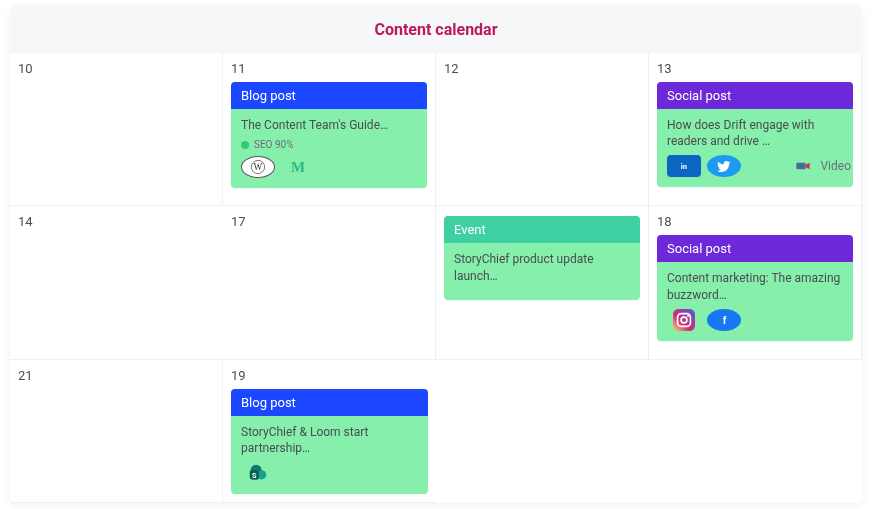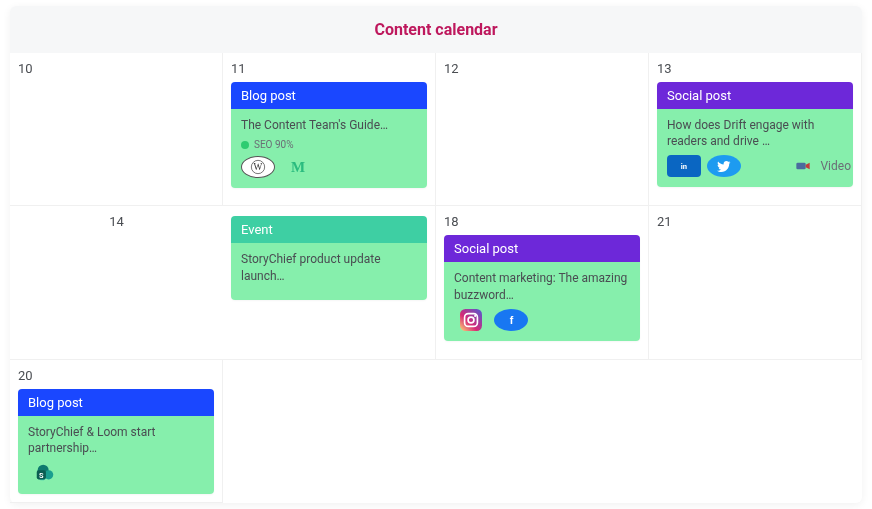--- a/index.html
+++ b/index.html
@@ -35,21 +35,21 @@
     display: grid;
     grid-template-columns: repeat(4, 1fr);
     grid-template-rows: 1fr 1fr;
   }
   .cell {
     border-right: 1px solid #f0f0f0;
     border-bottom: 1px solid #f0f0f0;
     padding: 8px;
     position: relative;
   }
-  .cell:nth-child(5n) { border-right: none; text-align: center; }
+  .cell:nth-child(5n) { border-right: none; }
   .daynum {
     font-size: 13px;
     color: #4a4d52;
     margin-bottom: 6px;
   }
   .card {
     border-radius: 4px;
     overflow: hidden;
     margin-top: 2px;
     box-shadow: 0 1px 2px rgba(0,0,0,0.04);
@@ -173,20 +173,23 @@
             </span>
           </div>
         </div>
       </div>
     </div>
 
     <div class="cell">
       <div class="daynum">14</div>
     </div>
 
+    <div class="cell">
+      <div class="daynum">17</div>
+    </div>
 
     <div class="cell">
       <div class="card">
         <div class="card-head teal">Event</div>
         <div class="card-body">
           <div class="card-title">StoryChief product update launch…</div>
         </div>
       </div>
     </div>
 
@@ -220,21 +223,21 @@
           </div>
         </div>
       </div>
     </div>
 
     <div class="cell">
       <div class="daynum">21</div>
     </div>
 
     <div class="cell">
-      <div class="daynum">20</div>
+      <div class="daynum">19</div>
       <div class="card">
         <div class="card-head blue">Blog post</div>
         <div class="card-body">
           <div class="card-title">StoryChief &amp; Loom start partnership…</div>
           <div class="icons">
             <span class="icon-wrap">
               <svg viewBox="0 0 24 24" width="22" height="22">
                 <circle cx="10" cy="9" r="6" fill="#0e7a6e"></circle>
                 <circle cx="16" cy="14" r="5" fill="#1a9e8f"></circle>
                 <circle cx="9" cy="16" r="4" fill="#3cc1b0"></circle>

